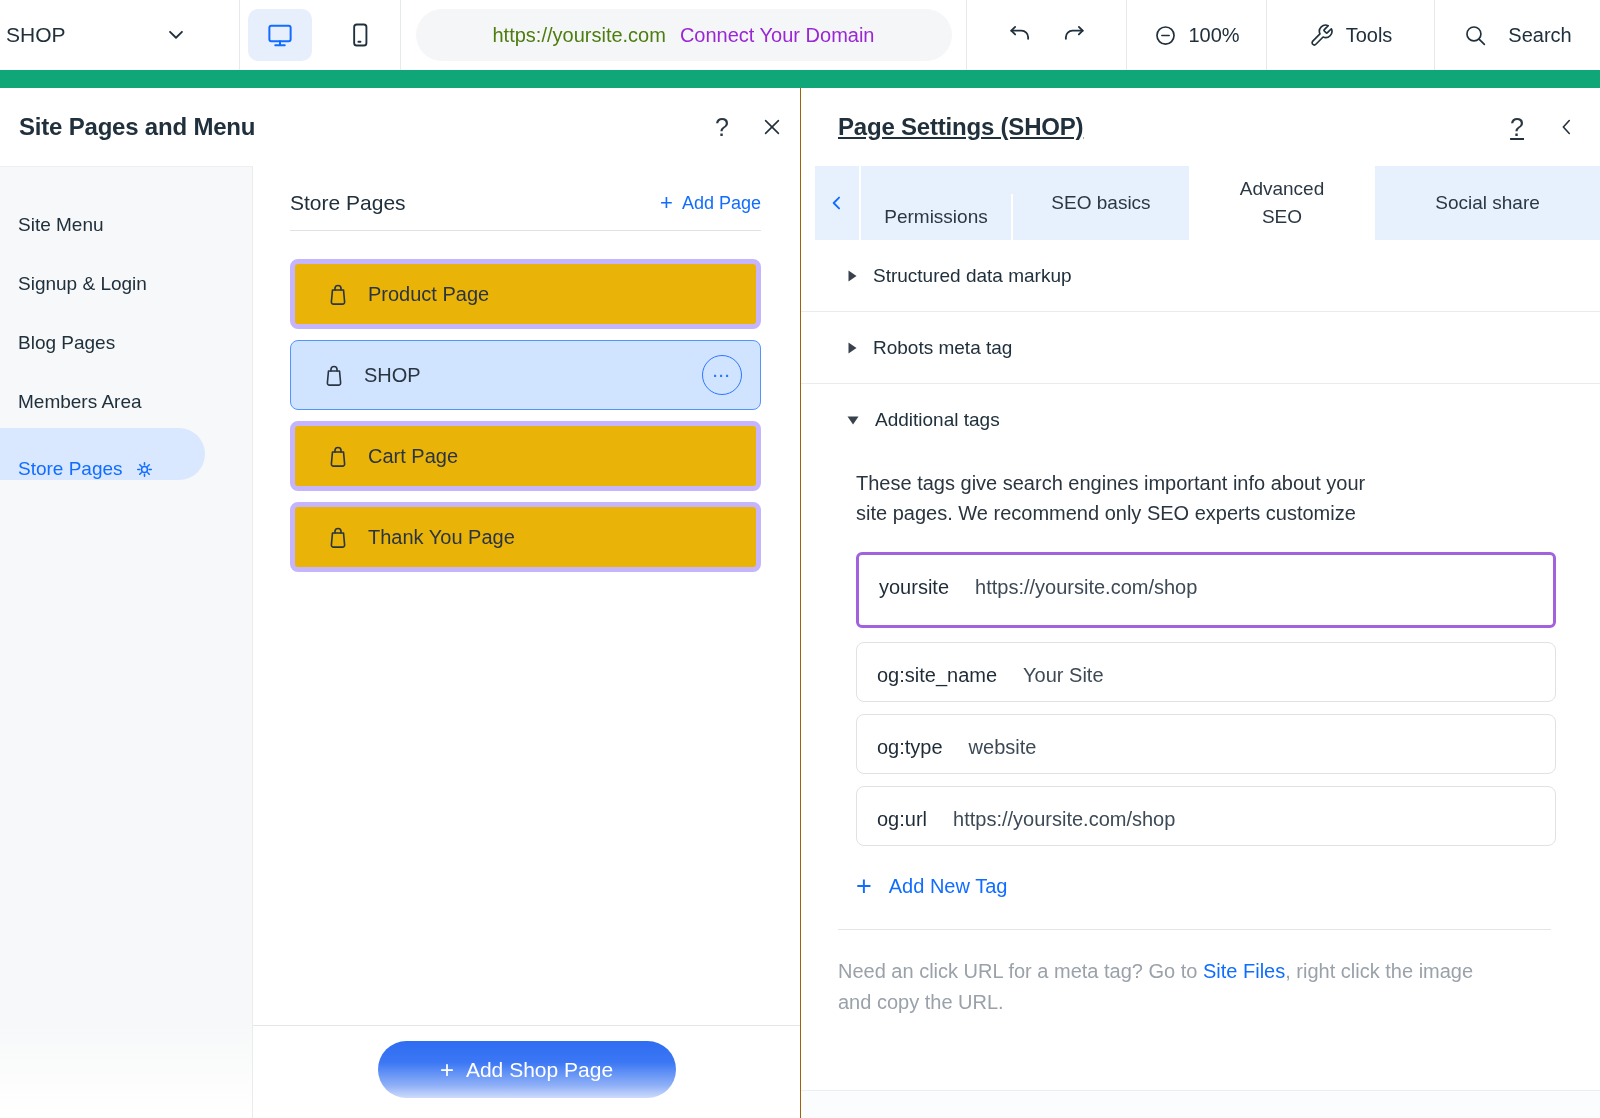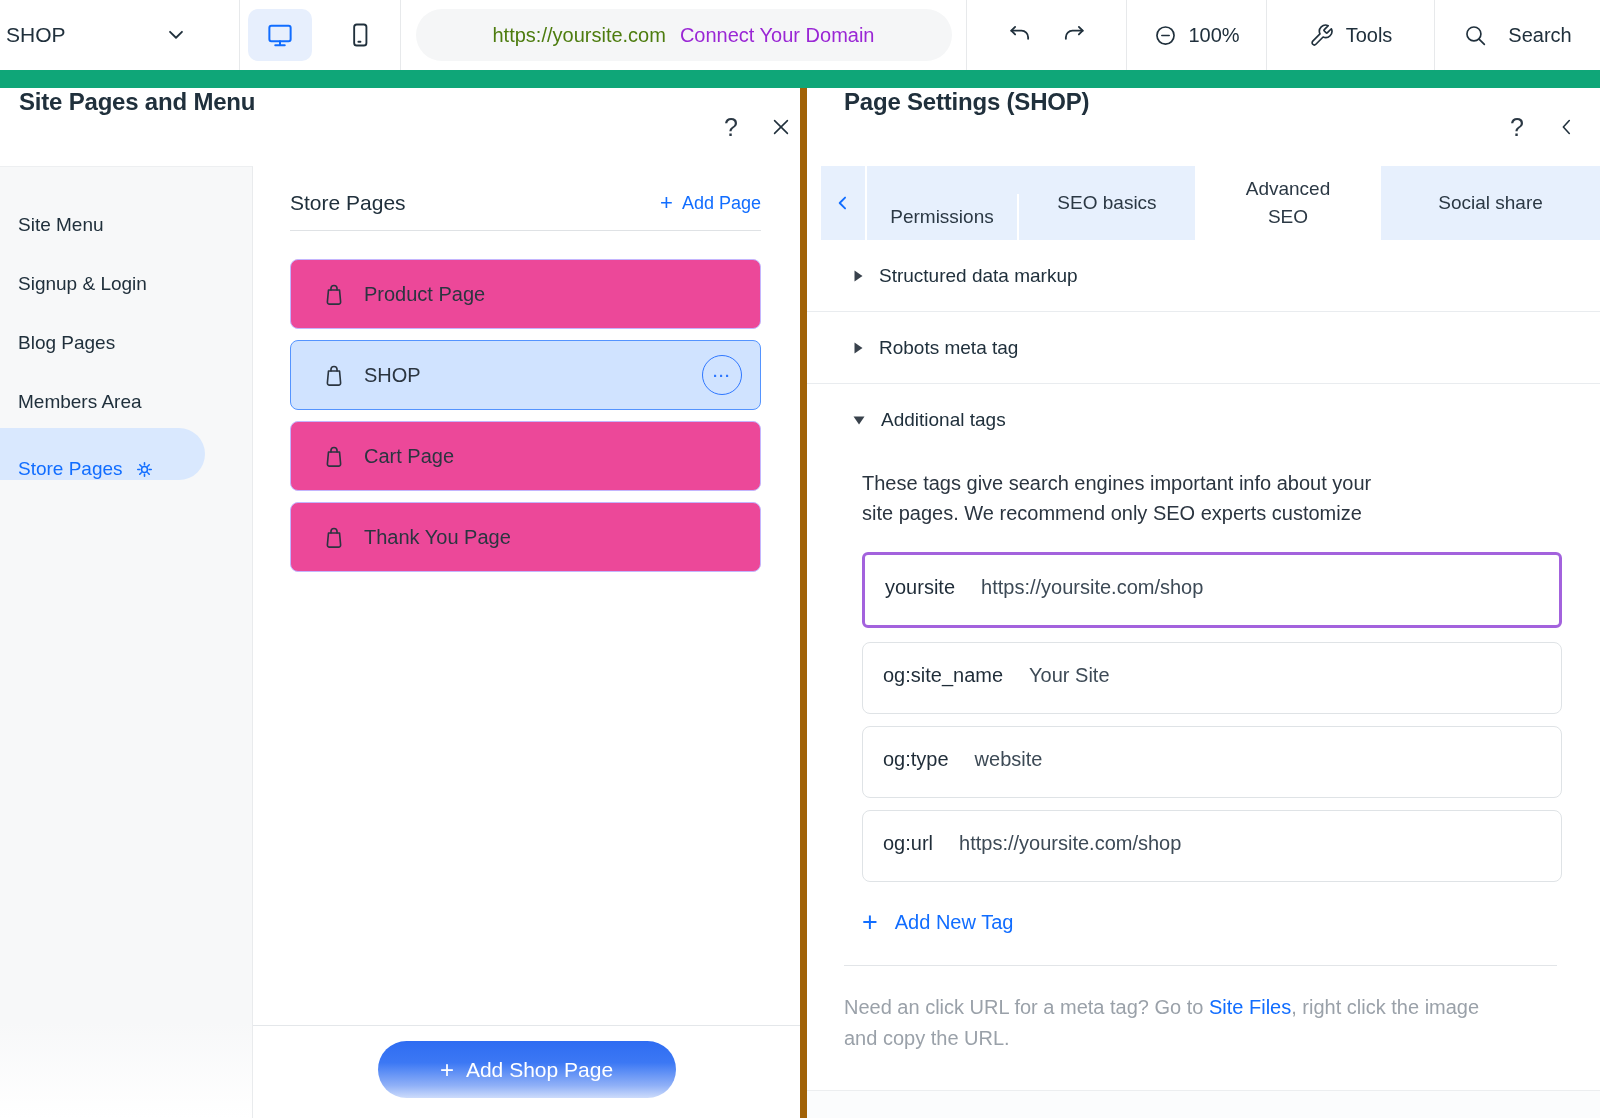--- a/index.html
+++ b/index.html
@@ -25,44 +25,44 @@
   .tb-history { width:160px; justify-content:center; gap:28px; }
   .icon-btn { color:#20303c; display:flex; align-items:center; justify-content:center; }
   .tb-zoom { width:140px; justify-content:center; gap:10px; font-size:20px; }
   .tb-tools { width:168px; justify-content:center; gap:12px; font-size:20px; }
   .tb-search { width:165px; justify-content:center; gap:20px; font-size:20px; border-right:none; }
   .greenbar { height:18px; background:#0fa678; }
 
   
   .main { display:flex; height:1030px; }
   .left-panel { width:800px; position:relative; background:#fff; }
-  .right-panel { width:800px; border-left:7px solid #a16207; position:relative; background:#fff; }
-
-  .panel-header { height:78px; display:flex; padding:0 8px 0 19px; }
+  .right-panel { width:800px; border-left:1px solid #a16207; position:relative; background:#fff;text-decoration:underline; }
+
+  .panel-header { height:78px; display:flex; align-items:center; padding:0 17px 0 19px; }
   .panel-title { font-size:24px; font-weight:700; letter-spacing:-.2px; }
   .panel-header .hdr-icons { margin-left:auto; display:flex; align-items:center; gap:32px; }
   .help-icon { font-size:25px; color:#2b3844; font-weight:400; }
 
   
   .left-body { display:flex; height:952px; }
   .sidebar { width:253px; border-right:1px solid #e9ebed; border-top:1px solid #edeff1;
     background:linear-gradient(180deg,#f7f8f9 0%, #f7f8f9 90%, #ffffff 100%); padding-top:25px; }
   .side-item { height:44px; display:flex; align-items:flex-end; padding-left:18px; font-size:19px; margin-bottom:15px; color:#20303c; }
   .side-item.selected { width:205px; height:52px; background:#d9e8fe; color:#116dff; border-radius:0 26px 26px 0; gap:11px; margin-bottom:8px; }
   .side-item.selected .gear { color:#116dff; }
 
   .store-col { flex:1; position:relative; padding:0 39px 0 37px; }
   .sp-header { display:flex; align-items:center; margin-top:25px; }
   .sp-title { font-size:21px; color:#20303c; }
   .add-page-link { margin-left:auto; display:flex; align-items:center; gap:9px; color:#116dff; font-size:18px; }
   .plus-glyph { font-size:22px; font-weight:400; line-height:1; }
   .sp-divider { border-bottom:1px solid #dfe2e5; margin-top:15px; }
 
   .page-list { margin-top:28px; }
-  .page-card { height:70px; background:#ec4899; border:1px solid #c4b5fd; border-radius:8px; display:flex; align-items:center; padding:0 18px 0 30px; margin-bottom:11px; font-size:20px; color:#2b3540; }
+  .page-card { height:70px; background:#eab308; border:5px solid #c4b5fd; border-radius:8px; display:flex; align-items:center; padding:0 18px 0 30px; margin-bottom:11px; font-size:20px; color:#2b3540; }
   .page-card.selected { background:#d0e3ff; border:1.5px solid #5494ff; }
   .bag-icon { width:26px; height:26px; margin-right:17px; color:#2b3540; flex:none; }
   .ellipsis-btn { margin-left:auto; width:40px; height:40px; border:1.5px solid #2e77ff; border-radius:50%; color:#2e77ff; display:flex; align-items:center; justify-content:center; font-size:15px; font-weight:700; letter-spacing:1px; background:transparent; }
 
   .add-shop-divider { position:absolute; left:253px; right:0; top:937px; border-top:1px solid #e4e7ea; }
   .add-shop-wrap { position:absolute; left:253px; right:0; top:953px; display:flex; justify-content:center; }
   .add-shop-btn { width:298px; height:57px; border-radius:29px; border:none; color:#fff; font-size:21px; font-family:inherit;
     display:flex; align-items:center; justify-content:center; gap:12px;
     background:linear-gradient(180deg,#2e6cf2 0%, #3c78f4 38%, #8fb0f7 78%, #cddcfb 100%); }
   .add-shop-btn .plus-glyph { font-size:24px; }
@@ -78,21 +78,21 @@
   .tab.active { background:#fff; }
   .tab.active .lbl { max-width:100px; }
 
   .rp-content { position:absolute; top:152px; left:0; right:0; }
   .acc-row { height:72px; display:flex; align-items:center; gap:15px; padding-left:45px; border-bottom:1px solid #e9ecef; font-size:19px; color:#20303c; }
   .acc-row.expanded { border-bottom:none; }
   .tri { color:#39424c; flex:none; }
 
   .tags-body { padding:12px 0 0 55px; }
   .desc { font-size:20px; line-height:30px; color:#2b3540; }
-  .tag-field { width:700px; border:1px solid #dfe3e6; border-radius:8px; padding:21px 0 0 20px; height:72px; display:flex; gap:26px; font-size:20px; margin-bottom:12px; background:#fff; }
+  .tag-field { width:700px; border:1px solid #dfe3e6; border-radius:8px; padding:21px 0 0 20px; height:60px; display:flex; gap:26px; font-size:20px; margin-bottom:12px; background:#fff; }
   .tag-field .tag-name { color:#1f2c38; }
   .tag-field .tag-value { color:#3d4a56; }
   .tag-field.highlighted { border:3px solid #a362dd; border-radius:6px; height:76px; margin:24px 0 14px; }
   .add-new-tag { display:flex; align-items:center; gap:17px; color:#116dff; font-size:20px; margin-top:27px; background:none; border:none; font-family:inherit; padding:0; }
   .add-new-tag .plus-glyph { font-size:27px; font-weight:400; }
   .rp-divider { margin:29px 0 0 -18px; width:713px; border-top:1px solid #e2e5e8; }
   .rp-footer { margin:26px 0 0 -18px; width:660px; font-size:20px; line-height:31px; color:#9aa1a9; }
   .site-files-link { color:#116dff; }
   .rp-bottom-edge { position:absolute; left:0; right:0; top:1002px; bottom:0; border-top:1px solid #eceef0; background:#fbfcfd; }
 </style>

